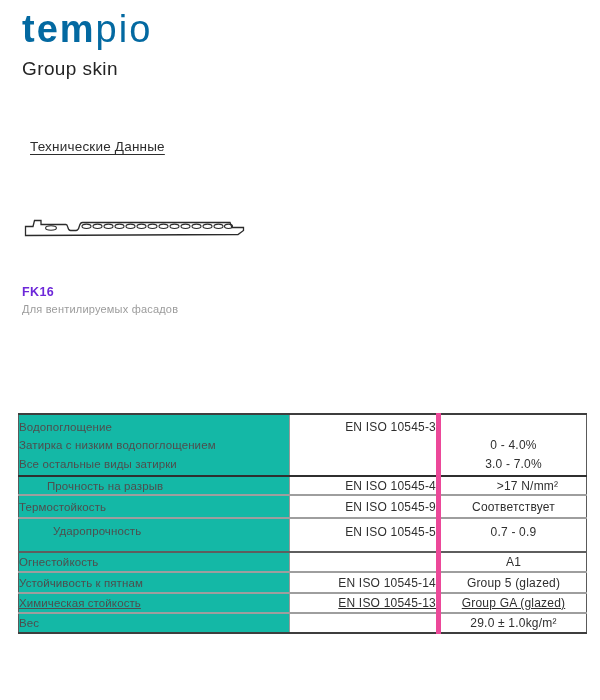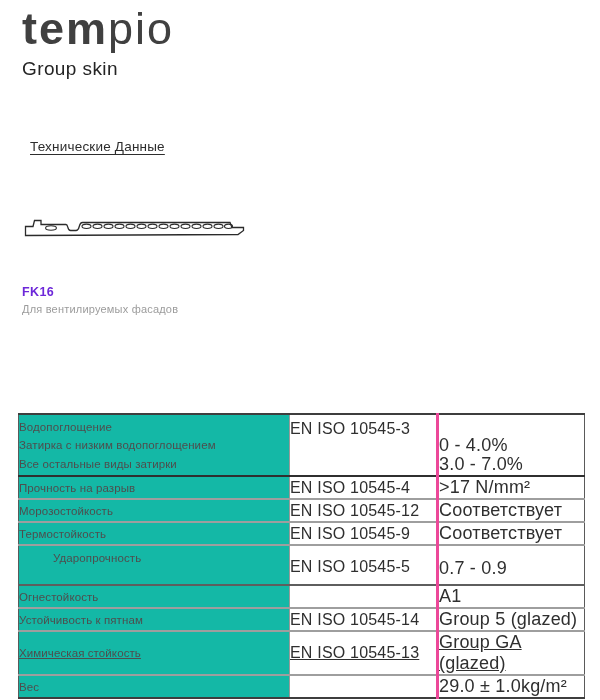--- a/index.html
+++ b/index.html
@@ -1,21 +1,21 @@
 <!DOCTYPE html>
 <html><head>
 <meta charset="utf-8">
 <style>
   html,body{margin:0;padding:0;background:#fff;}
   .page{
     position:relative;width:600px;height:700px;background:#ffffff;overflow:hidden;
     font-family:"Liberation Sans","DejaVu Sans",sans-serif;
   }
   
-  .logo{position:absolute;left:22px;top:6px;font-size:45px;color:#404040;letter-spacing:2px;line-height:46px;text-align:right;}
+  .logo{position:absolute;left:22px;top:6px;font-size:38px;color:#0369a1;letter-spacing:2px;line-height:46px;text-align:right;}
   .logo .lg-b{font-weight:700;}
   .logo .lg-l{font-weight:400;}
   .subtitle{position:absolute;left:22px;top:58px;font-size:19px;color:#242424;letter-spacing:.4px;}
   
   .tech-link{
     position:absolute;left:30px;top:139px;font-size:13.5px;color:#2d2d2d;
     text-decoration:underline;text-underline-offset:3px;letter-spacing:.2px;cursor:pointer;
   }
   
   .profile{position:absolute;left:24px;top:218px;width:225px;height:24px;}
@@ -25,38 +25,38 @@
   .desc{position:absolute;left:22px;top:303px;font-size:11px;color:#9c9c9c;letter-spacing:.2px;}
   
   table.spec{
     position:absolute;left:18px;top:413px;width:561px;
     border-collapse:collapse;table-layout:fixed;
     border-top:2px solid #3e3e3e;border-bottom:2px solid #3e3e3e;
     border-left:1px solid #5a5a5a;border-right:1px solid #5a5a5a;
   }
   table.spec td{padding:0;vertical-align:middle;overflow:hidden;}
   td.c1{width:270px;background:#14b8a6;color:#4e4e4e;font-size:11.5px;padding-left:17px;letter-spacing:.1px;}
-  td.c2{width:146px;border-left:1px solid #999;text-align:left;color:#2f2f2f;font-size:16px;letter-spacing:.2px;}
-  td.c3{width:145px;border-left:3px solid #ec4899;color:#2f2f2f;font-size:18px;letter-spacing:.2px;}
+  td.c2{width:146px;border-left:1px solid #999;text-align:right;color:#2f2f2f;font-size:12px;letter-spacing:.2px;}
+  td.c3{width:145px;border-left:5px solid #ec4899;text-align:center;color:#2f2f2f;font-size:12px;letter-spacing:.2px;}
   .val-small{font-size:10px;color:#474747;letter-spacing:.2px;}
-  tr.rA td{height:55px;}   tr.rB td{height:17px;}
+  tr.rA td{height:55px;}   tr.rB td{height:17px;padding-left:28px;}
   tr.rC td{height:16px;}   tr.rD td{height:21px;}
   tr.rE td{height:26px;}   tr.rF td{height:18px;}
   tr.rG td{height:19px;}   tr.rH td{height:18px;text-decoration:underline;}
   tr.rI td{height:18px;}   tr.rJ td{height:18px;margin-top:24px;}
   tr.spec-row{border-bottom:2px solid #9e9e9e;}
   tr.rA{border-bottom:2px solid #2f2f2f;}
   tr.rE{border-bottom:2px solid #5e5e5e;}
   tr.rJ{border-bottom:none;}
   tr.rA td{vertical-align:top;}
   tr.rA td.c2{padding-top:5px;}
   .stack div{height:18.3px;line-height:18.3px;}
   tr.rA td.c1 .stack{padding-top:3px;}
   tr.rA td.c3 .stack{padding-top:3px;}
-  tr.rE td{vertical-align:top;padding-top:12px;}
+  tr.rE td{vertical-align:top;padding-top:6px;}
   tr.rE td.c1{padding-top:6px;padding-left:34px;}
 </style>
 </head>
 <body>
 
 <div class="page">
 
   <div class="logo"><span class="lg-b">tem</span><span class="lg-l">pio</span></div>
 
   <div class="subtitle">Group skin</div>
@@ -102,25 +102,20 @@
             <div>0 - 4.0%</div>
             <div>3.0 - 7.0%</div>
           </div>
         </td>
       </tr>
       <tr class="spec-row rB">
         <td class="c1">Прочность на разрыв</td>
         <td class="c2">EN ISO 10545-4</td>
         <td class="c3">&gt;17 N/mm²</td>
       </tr>
-      <tr class="spec-row rC">
-        <td class="c1">Морозостойкость</td>
-        <td class="c2">EN ISO 10545-12</td>
-        <td class="c3 val-small">Соответствует</td>
-      </tr>
       <tr class="spec-row rD">
         <td class="c1">Термостойкость</td>
         <td class="c2">EN ISO 10545-9</td>
         <td class="c3 val-small">Соответствует</td>
       </tr>
       <tr class="spec-row rE">
         <td class="c1">Ударопрочность</td>
         <td class="c2">EN ISO 10545-5</td>
         <td class="c3">0.7 - 0.9</td>
       </tr>

